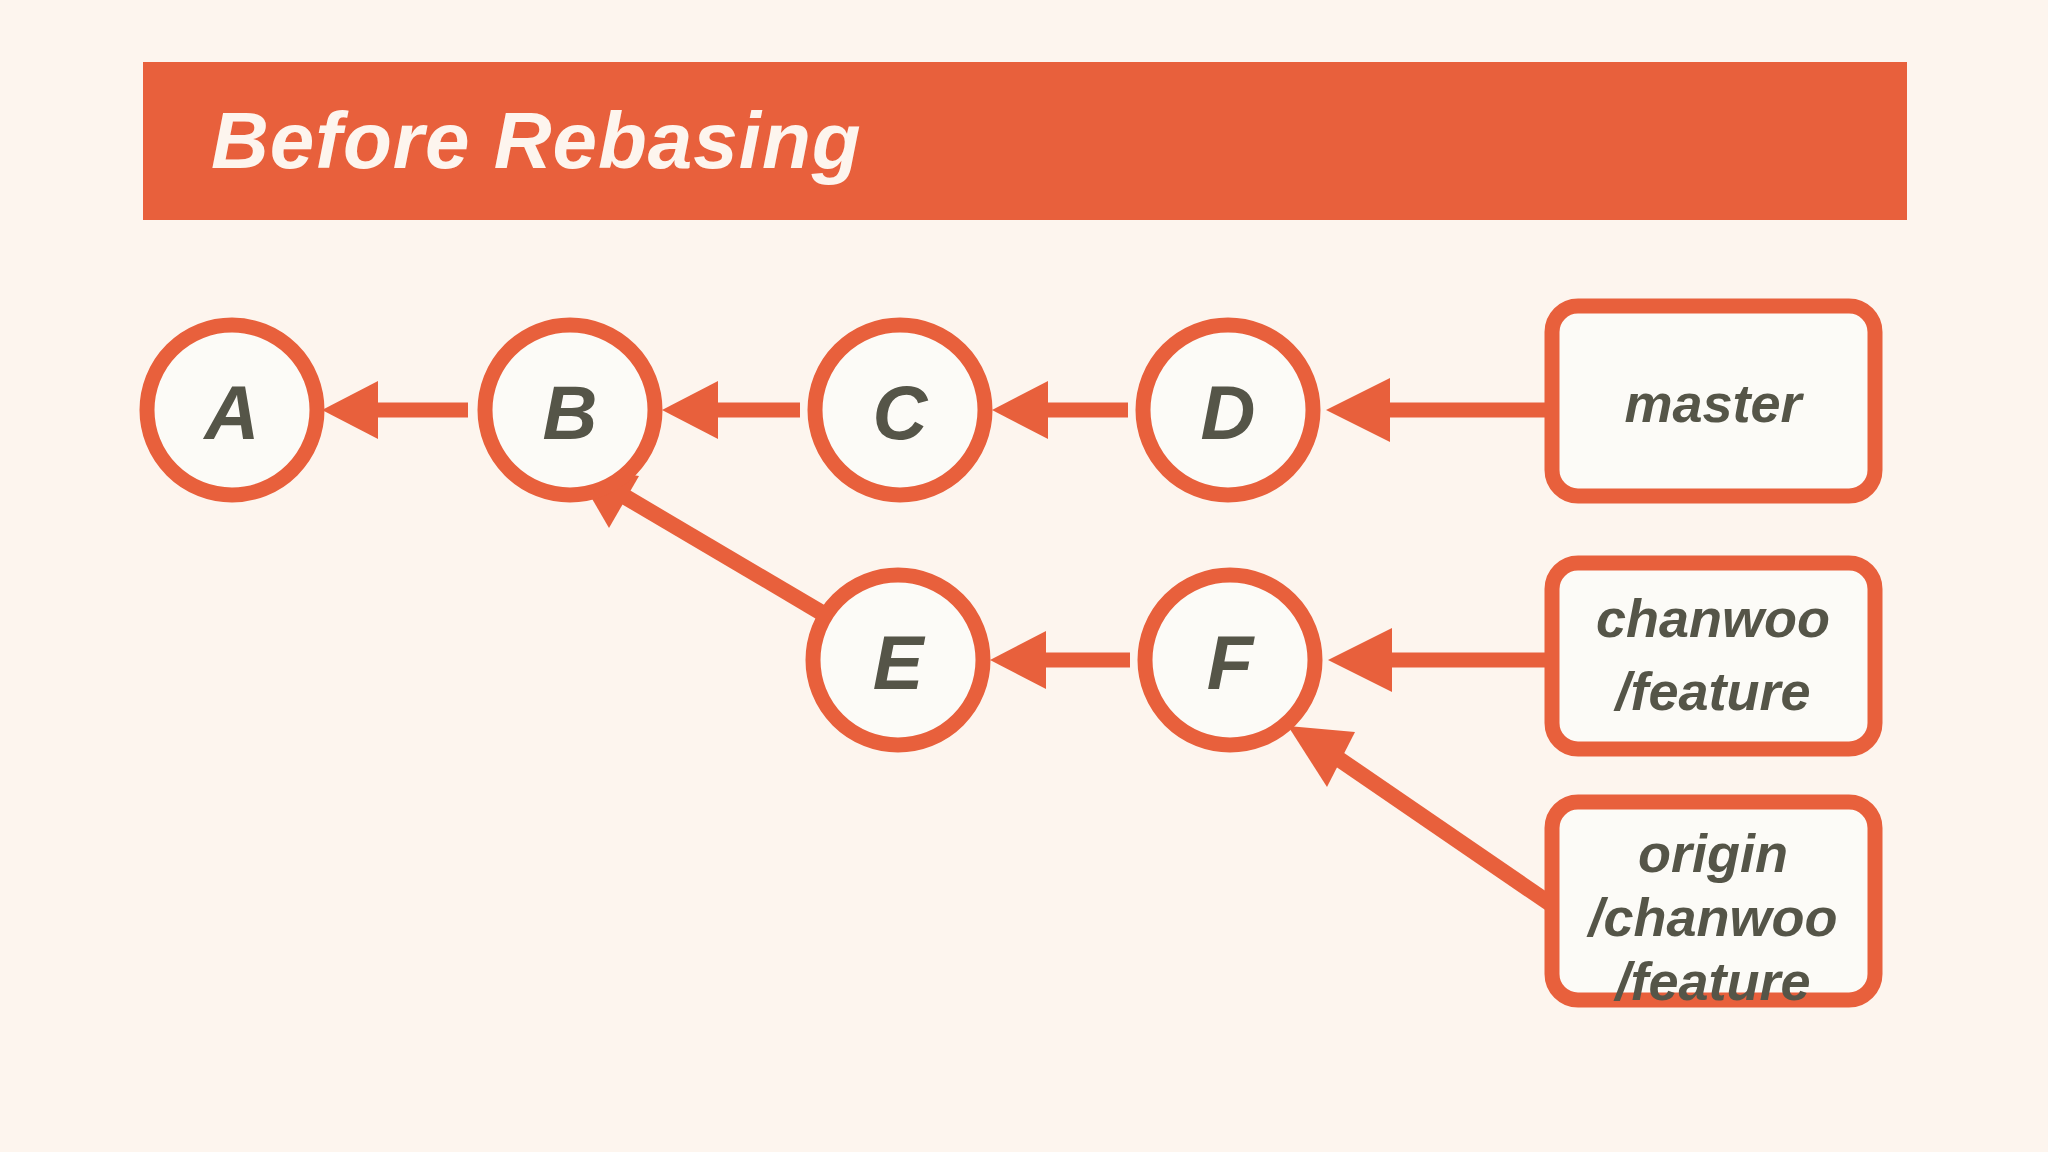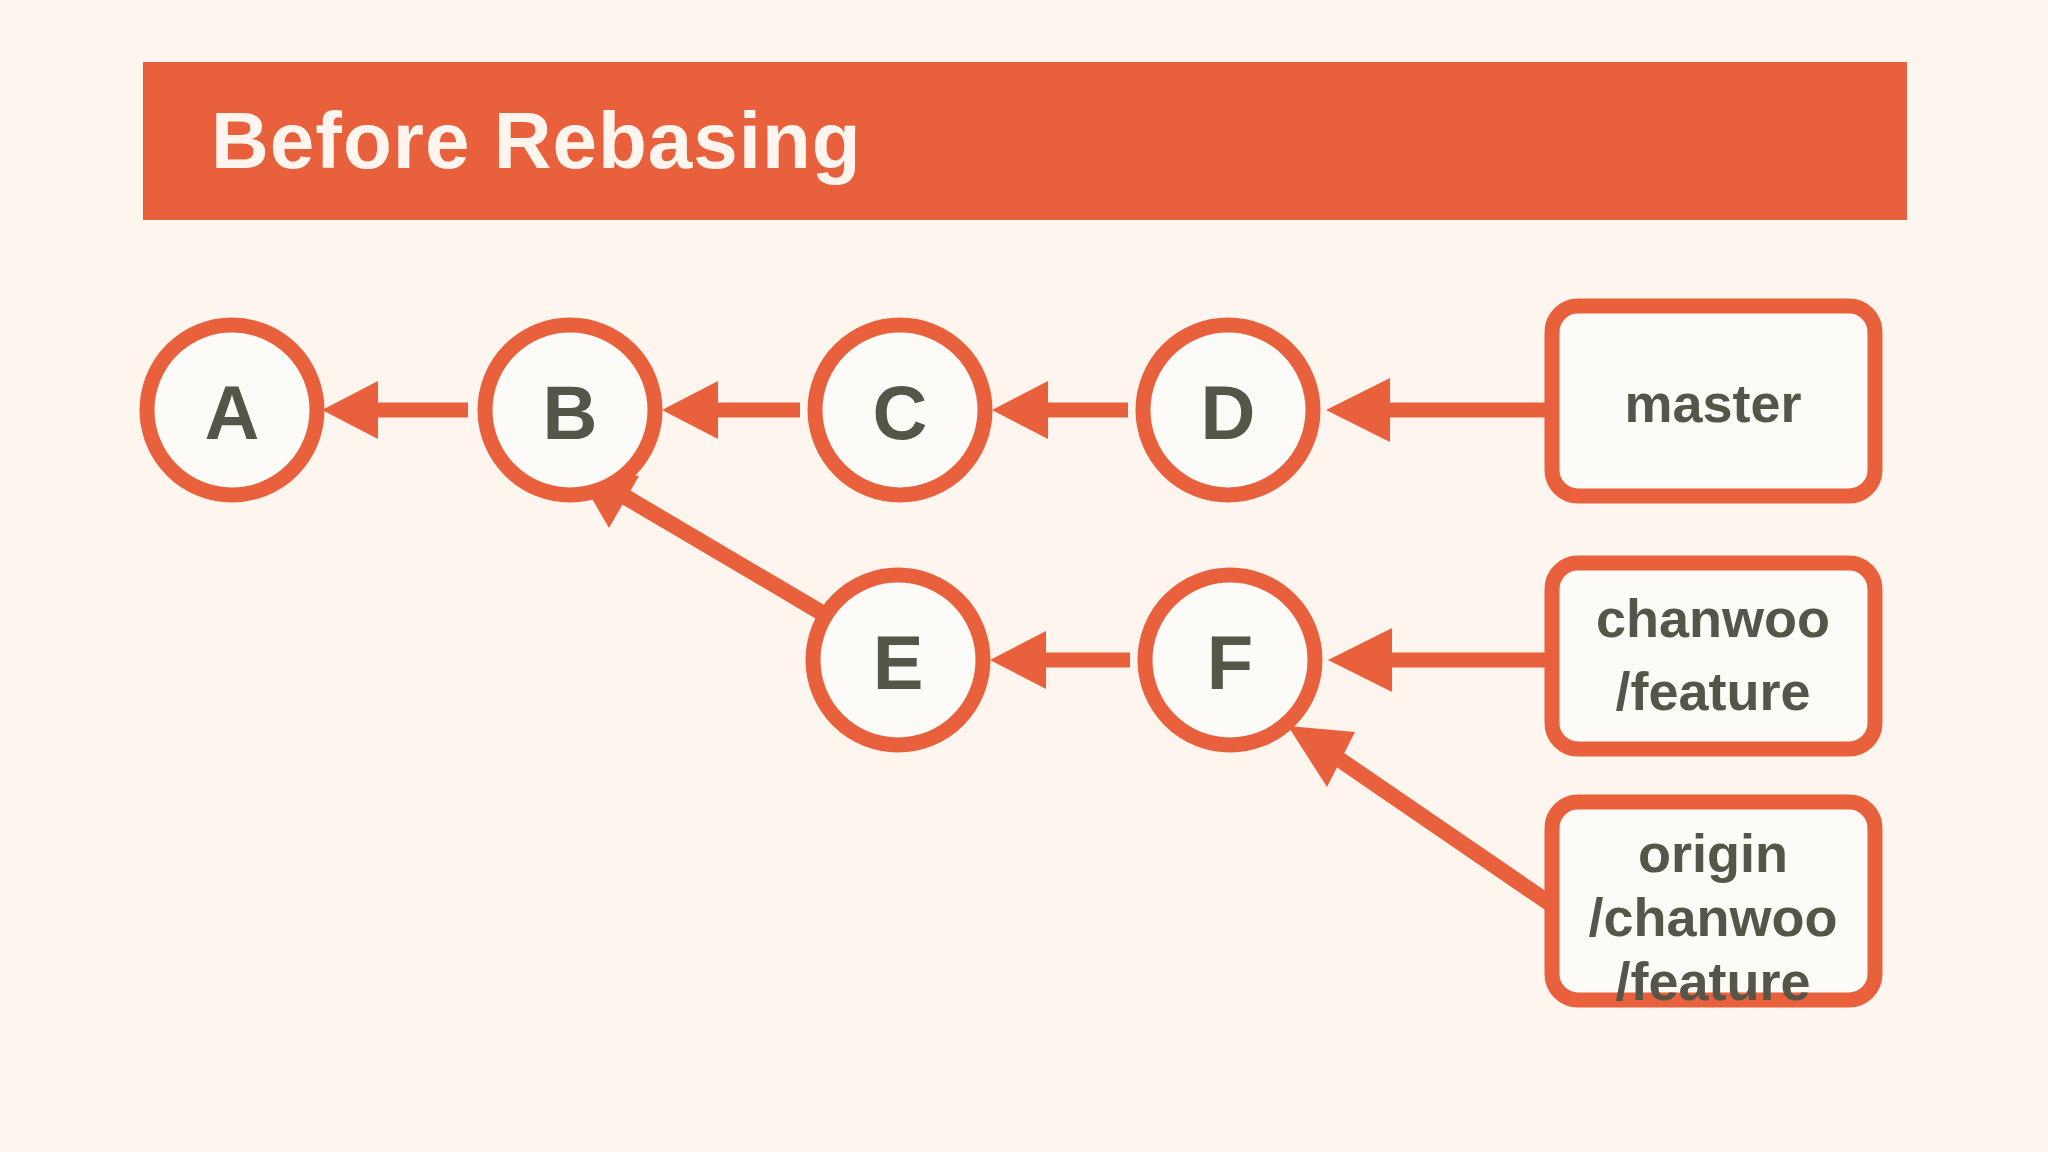--- a/index.html
+++ b/index.html
@@ -11,20 +11,21 @@
     height: 1152px;
     background: #FDF5EE;
     font-family: "Liberation Sans", sans-serif;
     overflow: hidden;
     position: relative;
   }
   #slide {
     position: absolute;
     inset: 0;
     background: #FDF5EE;
+    font-style: italic;
   }
   .banner {
     position: absolute;
     left: 143px;
     top: 62px;
     width: 1764px;
     height: 158px;
     background: #E8603C;
     display: flex;
     align-items: center;

